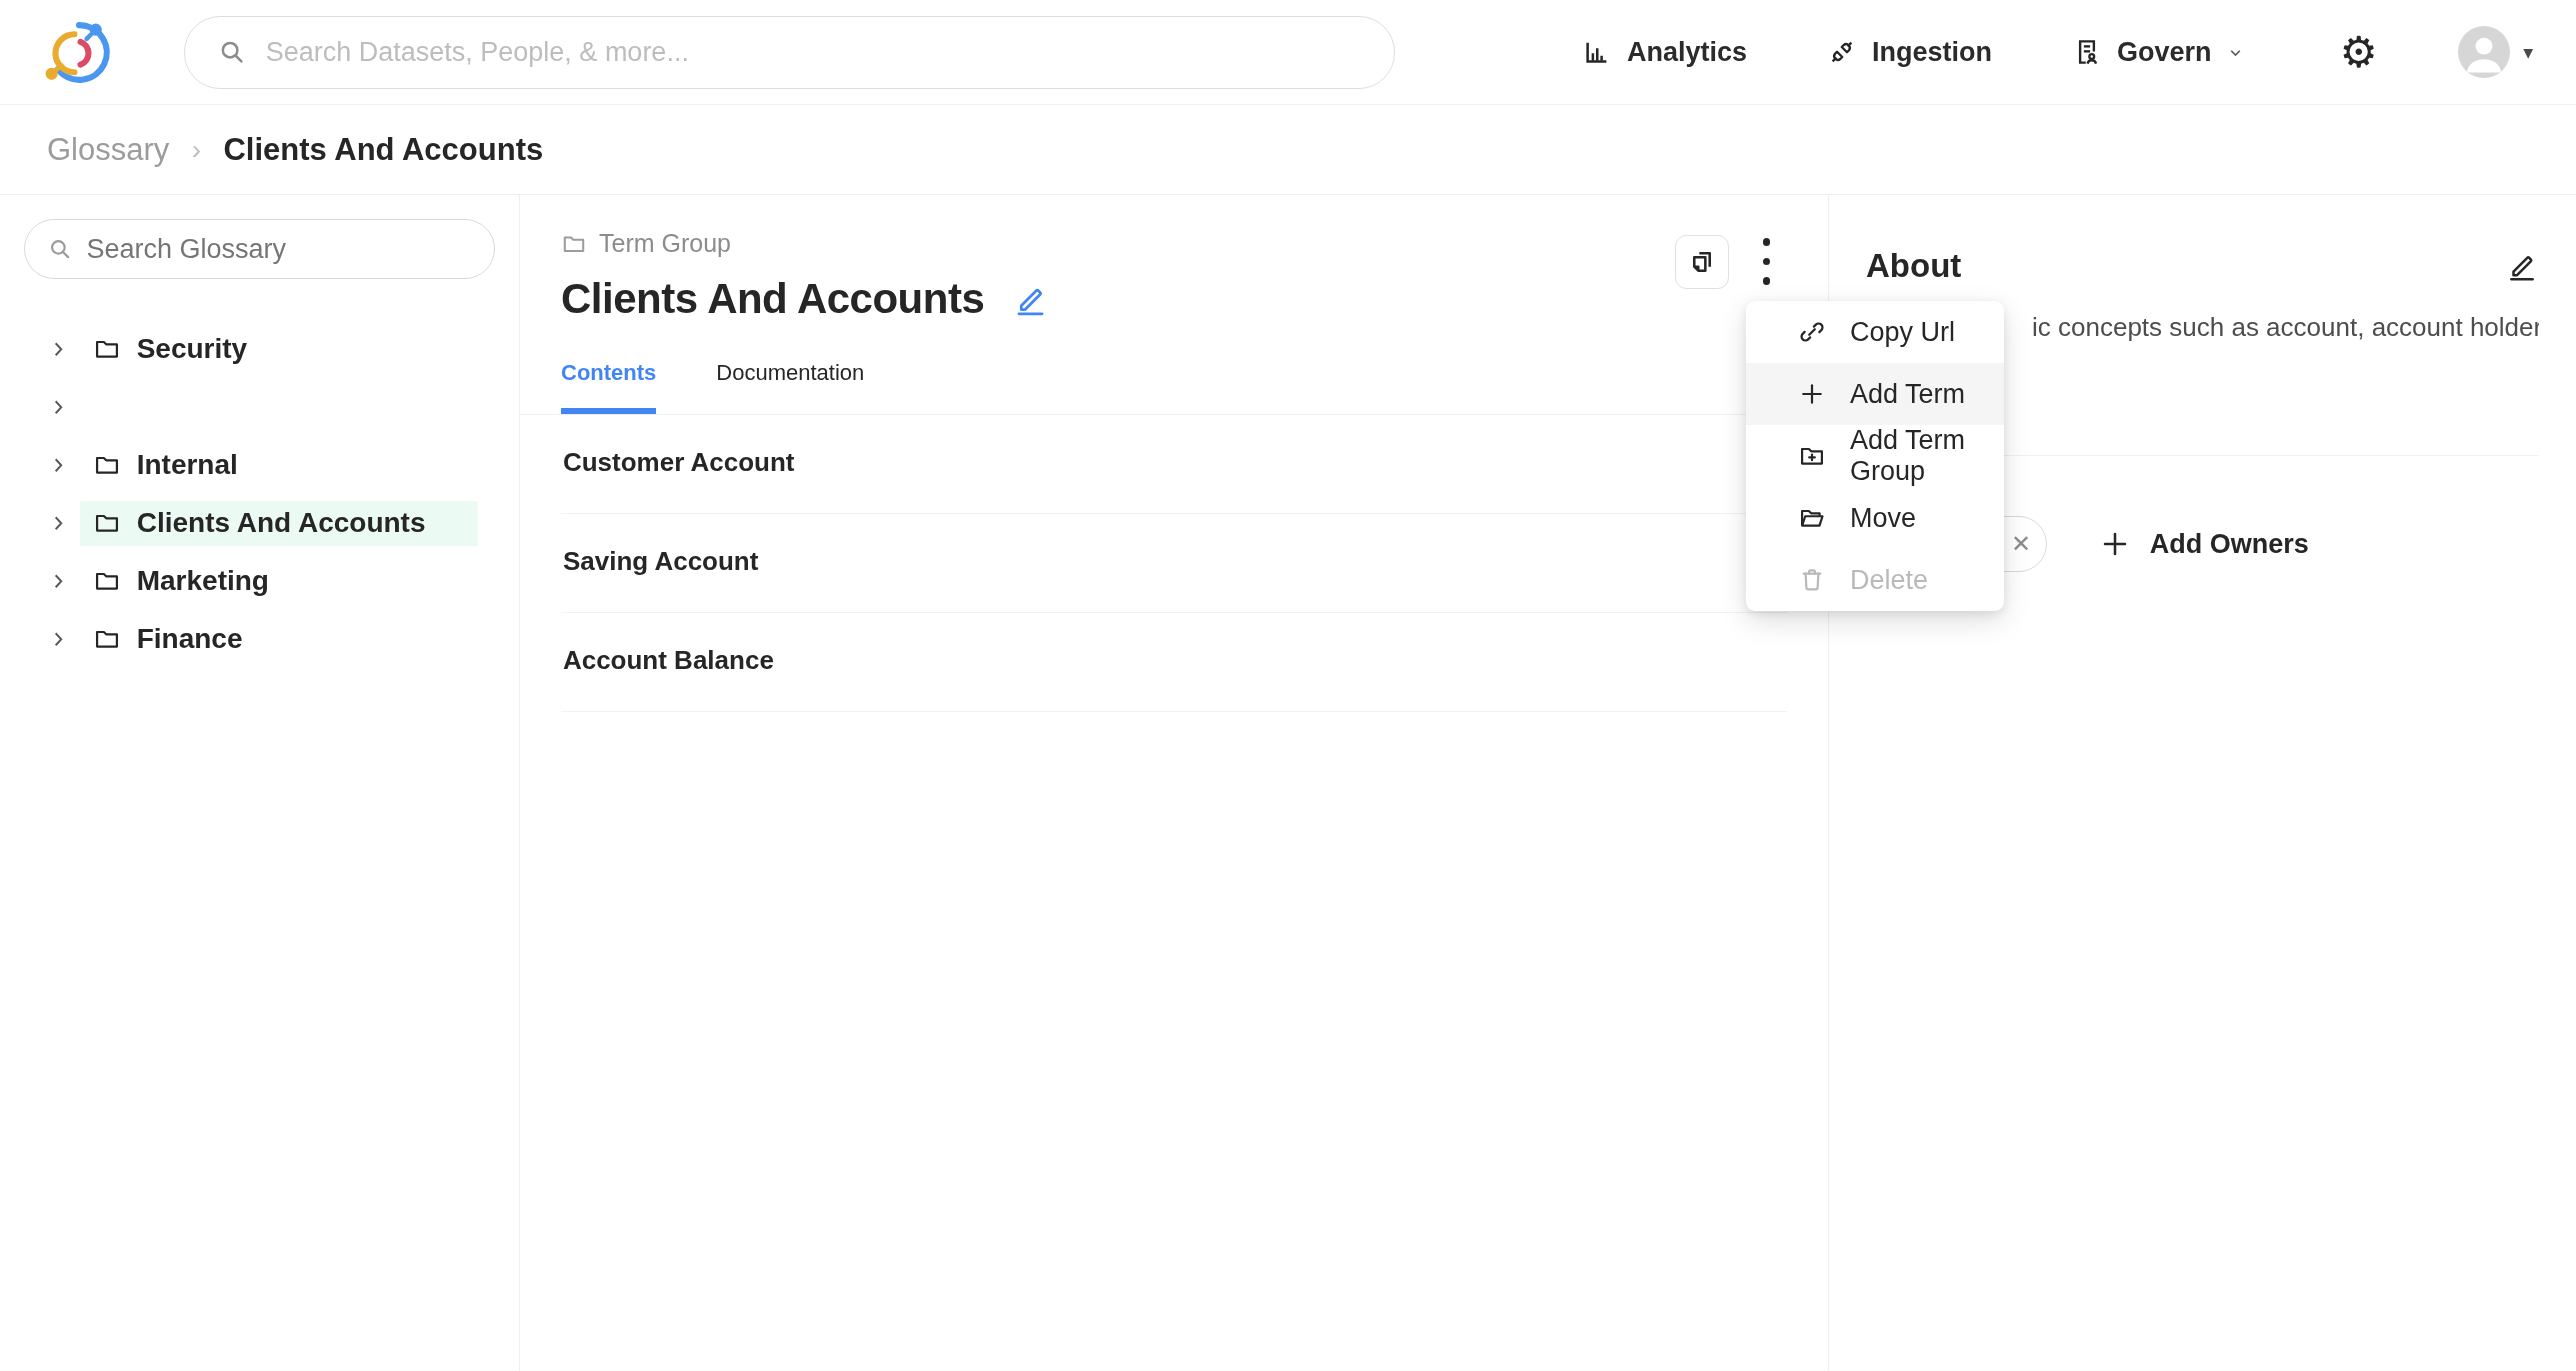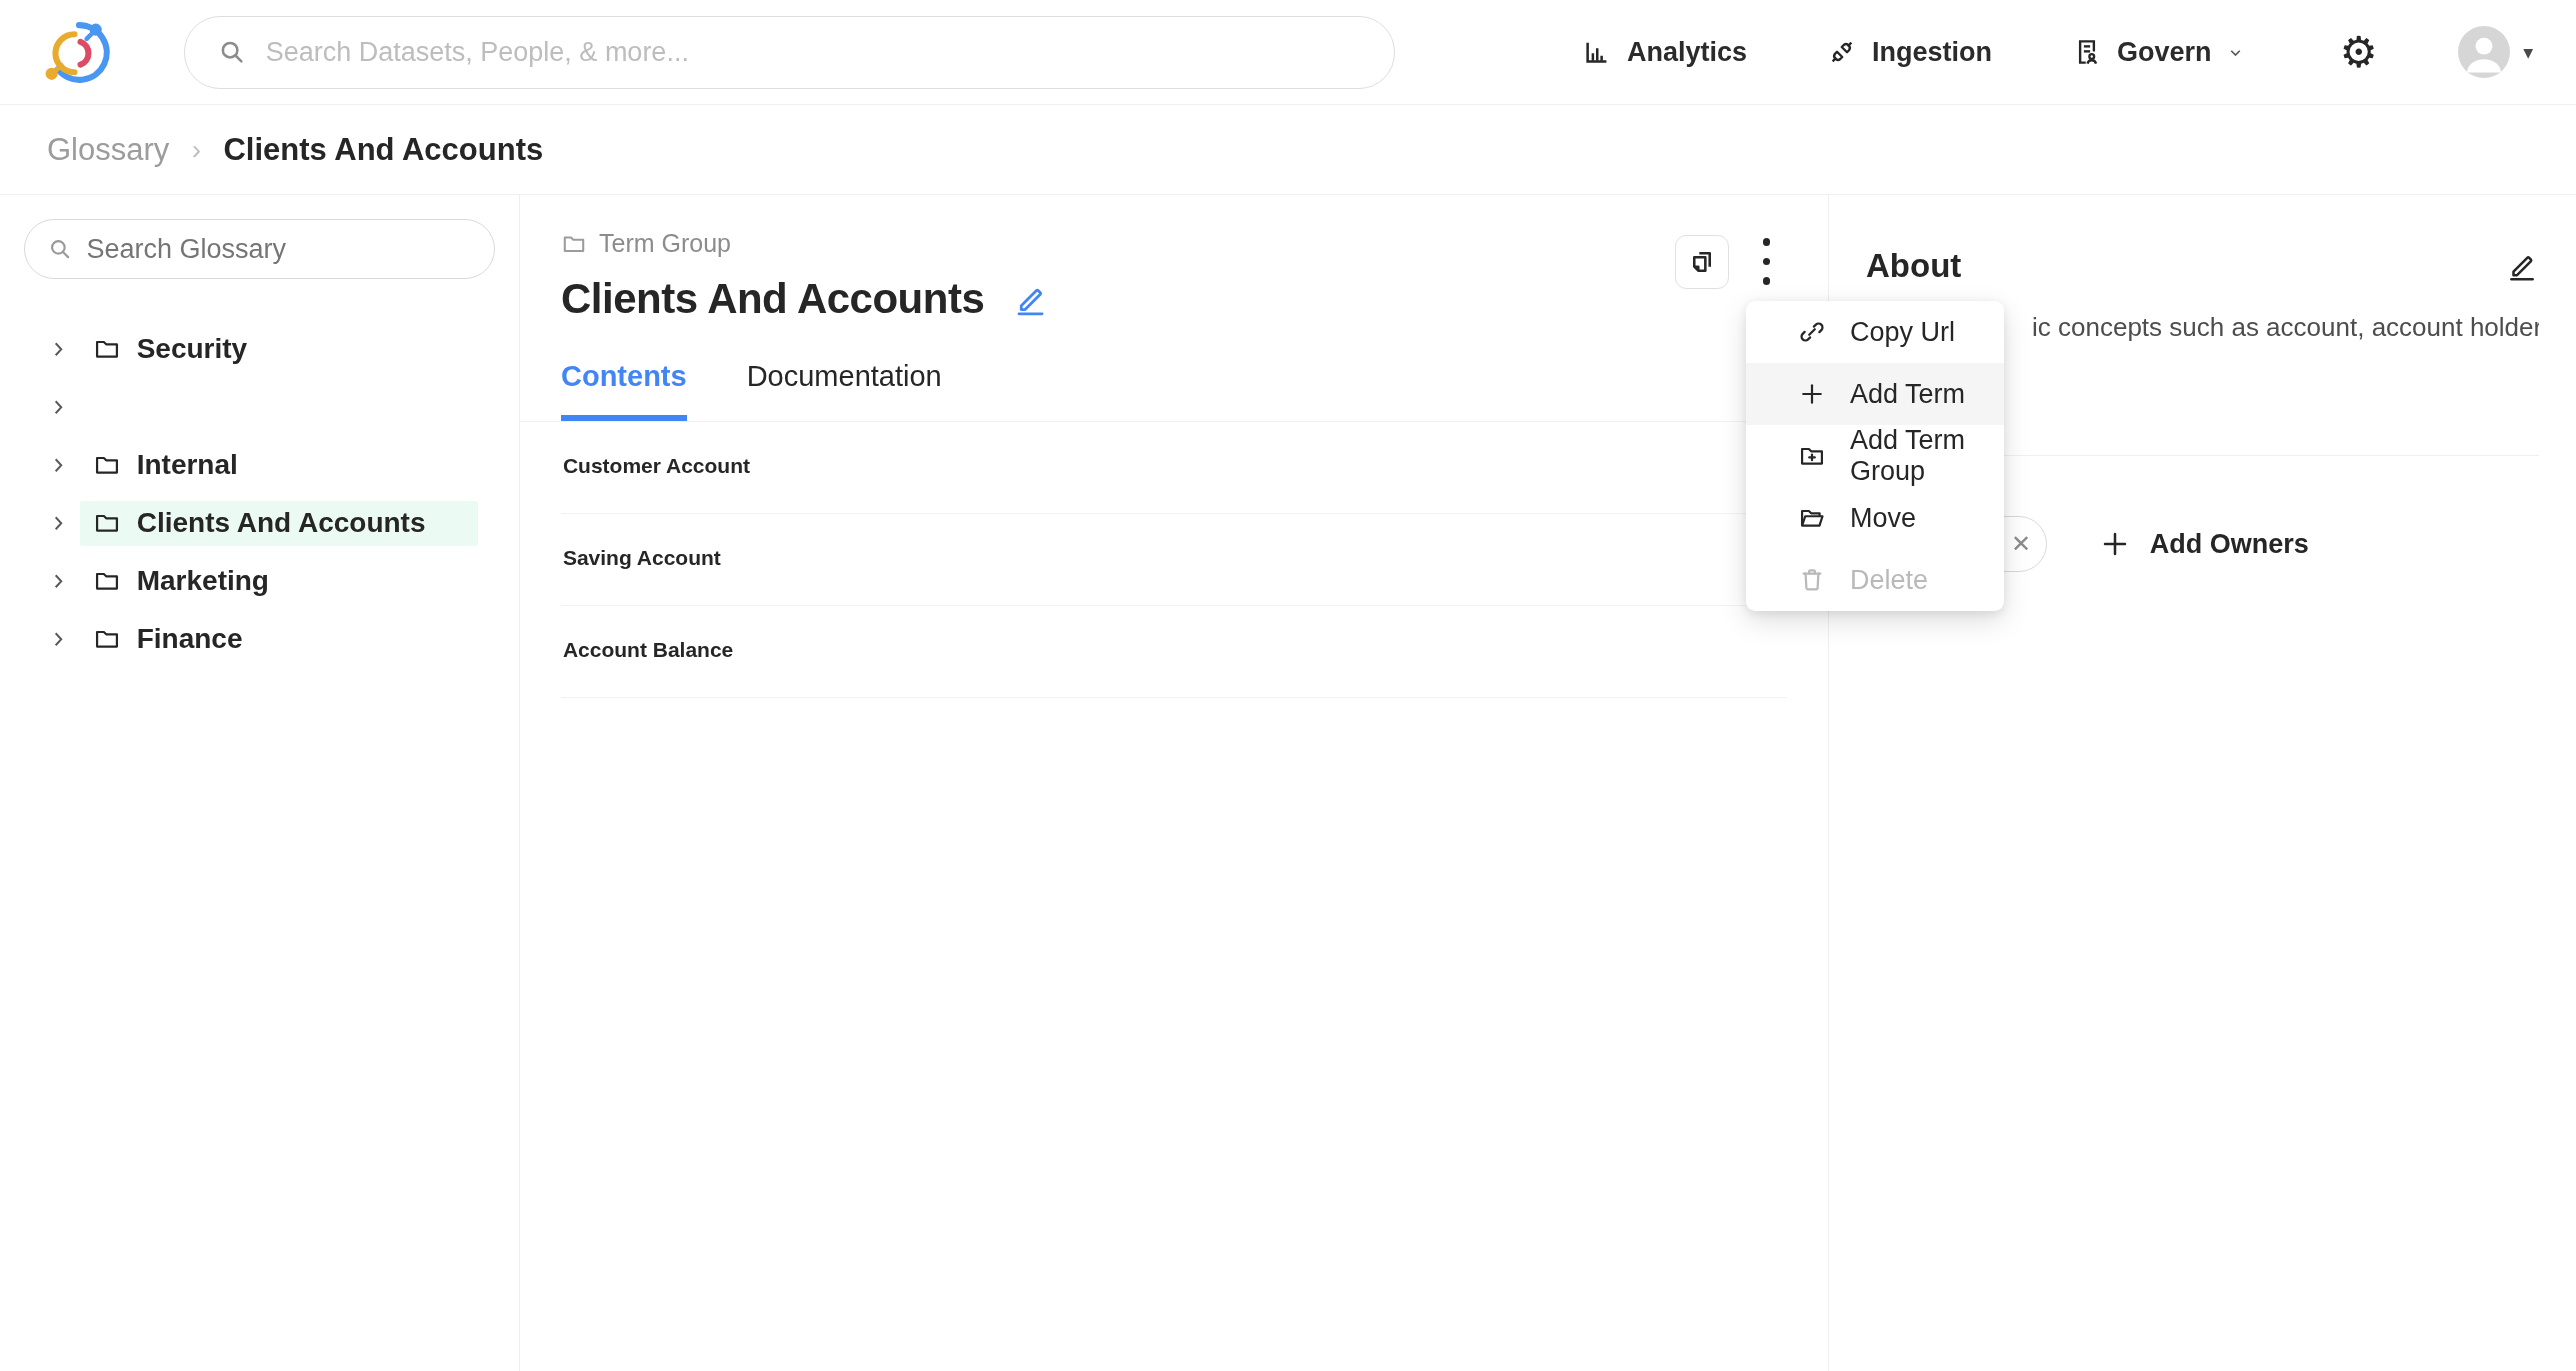--- a/index.html
+++ b/index.html
@@ -64,27 +64,27 @@
   .title-edit { margin-left:28px; cursor:pointer; }
   .head-actions { margin-left:auto; margin-top:5.6px; display:flex; align-items:center; }
   .copy-btn { width:54px; height:54px; border:1.9px solid #e0e0e0; border-radius:11.2px; background:#fff;
     display:flex; align-items:center; justify-content:center; cursor:pointer; }
   .kebab { margin-left:17px; width:41px; height:54px; display:flex; flex-direction:column;
     align-items:center; justify-content:center; gap:12px; cursor:pointer; }
   .kebab i { width:7.5px; height:7.5px; border-radius:50%; background:#262626; }
 
   .tabs { margin-top:37px; display:flex; gap:60px; border-bottom:1.9px solid #f0f0f0;
     margin-left:-41px; margin-right:-41px; padding:0 41px; }
-  .tab { font-size:29px; font-weight:500; color:#262626; padding-bottom:22.4px; cursor:pointer;
+  .tab { font-size:22px; font-weight:500; color:#262626; padding-bottom:22.4px; cursor:pointer;
     border-bottom:6.5px solid transparent; }
   .tab.active { color:var(--accent,#4285f4); font-weight:600; border-bottom-color:var(--accent,#4285f4); }
 
   .content-list { }
   .content-row { padding:32px 1.9px 35px 1.9px; border-bottom:1.9px solid #f2f2f2; cursor:pointer; }
-  .content-row span { font-size:21px; font-weight:600; color:#262626; }
+  .content-row span { font-size:26px; font-weight:600; color:#262626; }
 
   
   .about-panel { width:748px; flex:0 0 748px; border-left:1.9px solid #efefef; padding:0 37px; }
   .about-head { margin-top:52px; display:flex; align-items:center; }
   .about-title { font-size:33px; font-weight:700; color:#262626; }
   .about-edit { margin-left:auto; cursor:pointer; }
   .about-desc { margin-top:27px; padding-left:166px; font-size:26px; color:#4d4d4d;
     white-space:nowrap; overflow:hidden; }
   .about-divider { margin-top:112px; border-bottom:1.9px solid #f0f0f0; }
   .owners-row { margin-top:60px; display:flex; align-items:center; }

